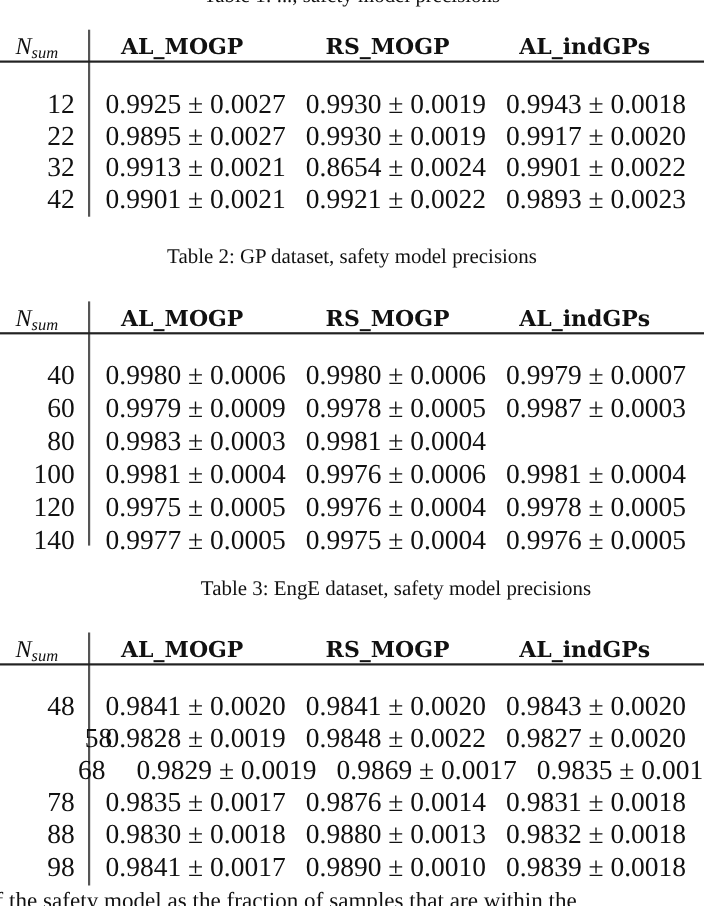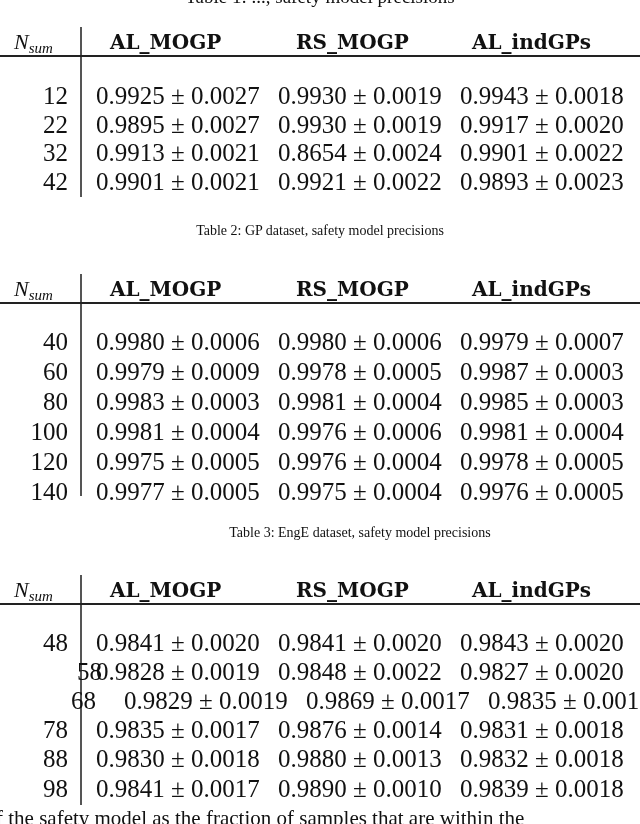--- a/index.html
+++ b/index.html
@@ -1,19 +1,19 @@
 <!DOCTYPE html>
 <html><head>
 <meta charset="utf-8">
 <style>
   html, body { margin:0; padding:0; background:#ffffff; }
   body { width:640px; height:824px; position:relative; overflow:hidden;
          font-family:"DejaVu Serif", "Liberation Serif", serif; color:#111; }
   .caption { position:absolute; left:0; width:640px; text-align:center;
-             font-size:14px; font-family:"Liberation Serif", "DejaVu Serif", serif; }
+             font-size:19px; font-family:"Liberation Serif", "DejaVu Serif", serif; }
   .table { position:absolute; left:0; width:640px; }
   .hdr { position:absolute; top:0; height:30px; font-weight:bold; font-size:20px;
          font-family:"DejaVu Serif", serif; line-height:30px; }
   .hdr.n { font-weight:normal; font-style:italic; font-family:"Liberation Serif", serif; font-size:22px; }
   .hdr.n sub { font-size:15px; font-style:italic; vertical-align:-4px; }
   .rule { position:absolute; left:0; width:640px; height:2px; background:#222; }
   .vline { position:absolute; left:80px; width:2px; background:#555; }
   .row { position:absolute; left:0; width:640px; height:28px; line-height:28px;
          font-family:"Liberation Serif", "DejaVu Serif", serif; font-size:25px; }
   .cell { position:absolute; top:0; white-space:nowrap; }
@@ -80,21 +80,20 @@
   <div class="row" style="top:84px;">
     <span class="cell n">60</span>
       <span class="cell c1">0.9979 ± 0.0009</span>
       <span class="cell c2">0.9978 ± 0.0005</span>
       <span class="cell c3">0.9987 ± 0.0003</span>
   </div>
   <div class="row" style="top:114px;">
     <span class="cell n">80</span>
       <span class="cell c1">0.9983 ± 0.0003</span>
       <span class="cell c2">0.9981 ± 0.0004</span>
-      <span class="cell c3">0.9985 ± 0.0003</span>
   </div>
   <div class="row" style="top:144px;">
     <span class="cell n">100</span>
       <span class="cell c1">0.9981 ± 0.0004</span>
       <span class="cell c2">0.9976 ± 0.0006</span>
       <span class="cell c3">0.9981 ± 0.0004</span>
   </div>
   <div class="row" style="top:174px;">
     <span class="cell n">120</span>
       <span class="cell c1">0.9975 ± 0.0005</span>

